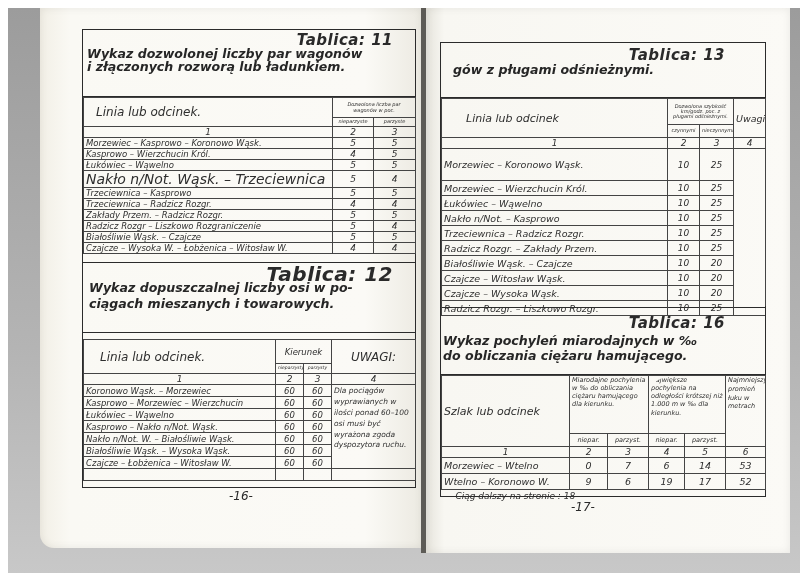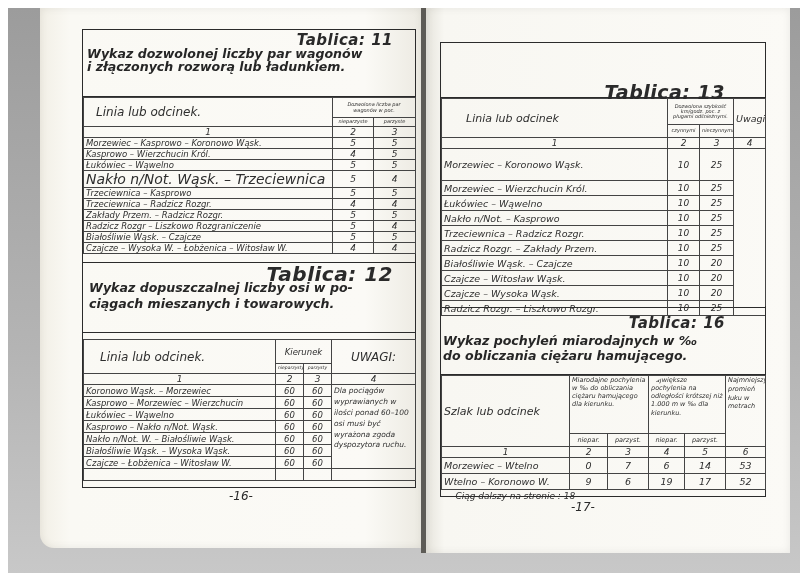--- a/index.html
+++ b/index.html
@@ -208,22 +208,23 @@
           <td></td>
           <td></td>
         </tr>
   </tbody>
     </table>
 </div>
 <div class="pagenum" style="left:229px; top:489px;">-16-</div>
 
 <div class="tbox" style="left:440px; top:42px; width:324px; height:264px;">
   <div class="title-area" style="height:54px;">
-    <div class="tnum" style="right:40px; top:3px; font-size:19px;margin-top:35px;">Tablica: 13</div>
+    <div class="tnum" style="right:40px; top:3px; font-size:15px;">Tablica: 13</div>
     <div class="heading" style="left:12px; top:20px; font-size:12.6px;">
+      <div>gów z pługami odśnieżnymi.</div>
     </div>
   </div>
   <table>
     <colgroup>
         <col style="width:226px">
         <col style="width:32px">
         <col style="width:34px">
         <col style="width:32px">
       </colgroup>
     <tbody>

